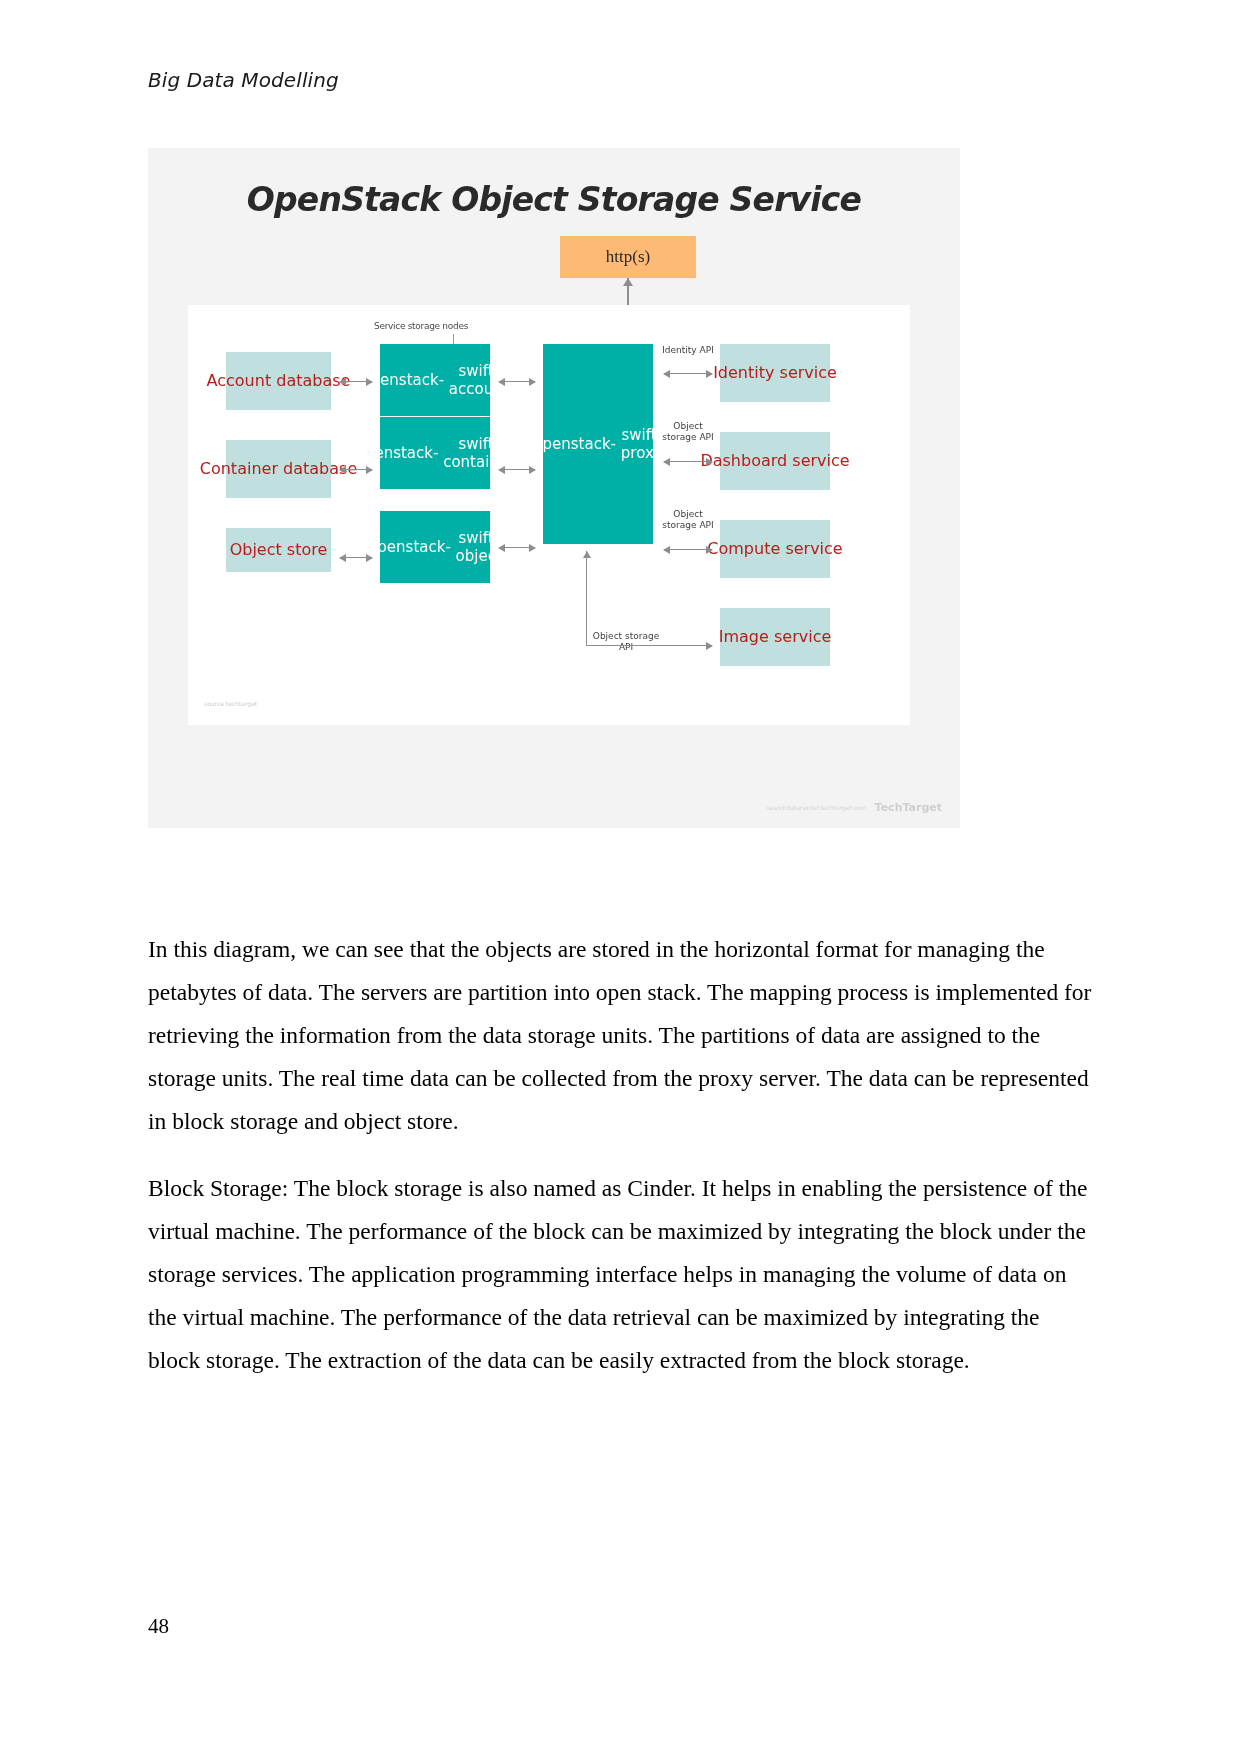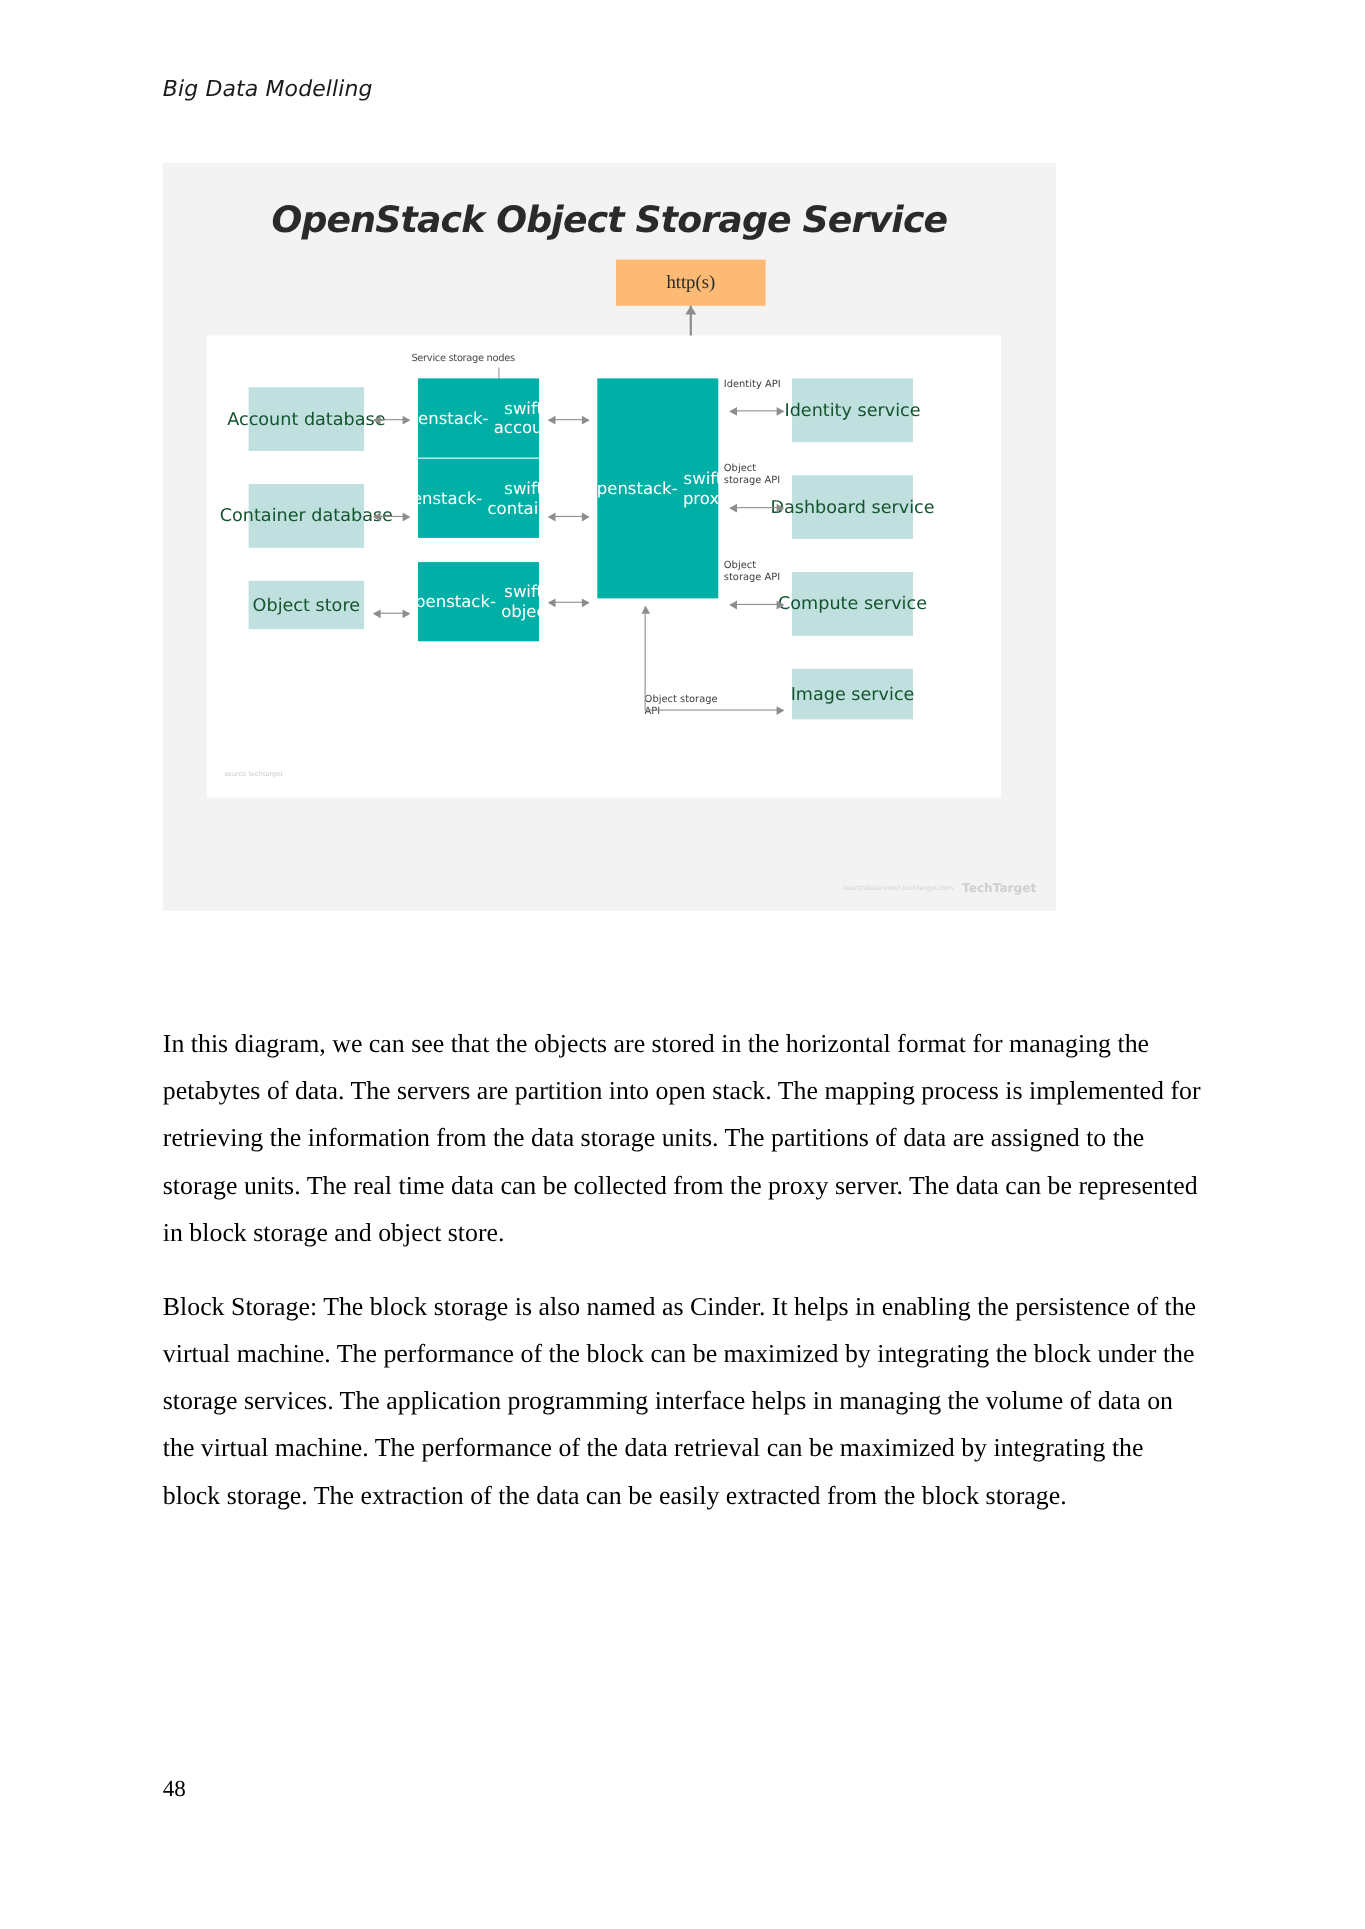--- a/index.html
+++ b/index.html
@@ -68,21 +68,21 @@
     border-top:7px solid #9b9b9b;
   }
 
   .box {
     position:absolute;
     display:flex; align-items:center; justify-content:center; text-align:center;
     font-family:"DejaVu Sans", sans-serif;
     line-height:1.22;
   }
   .box-light {
-    background:#bfe0de; color:#14532d; font-size:16px;
+    background:#bfe0de; color:#b91c1c; font-size:16px;
   }
   .box-teal {
     background:#00b0a6; color:#ffffff; font-size:15px;
   }
 
   
   .b-account   { left:38px;  top:47px;  width:105px; height:58px; }
   .b-container { left:38px;  top:135px; width:105px; height:58px; }
   .b-objstore  { left:38px;  top:223px; width:105px; height:44px; }
 
@@ -91,21 +91,21 @@
   .b-sw-container { left:192px; top:112px; width:110px; height:72px; }
   .b-sw-object    { left:192px; top:206px; width:110px; height:72px; }
 
   
   .b-proxy { left:355px; top:39px; width:110px; height:200px; font-size:15px; }
 
   
   .b-identity  { left:532px; top:39px;  width:110px; height:58px; }
   .b-dashboard { left:532px; top:127px; width:110px; height:58px; }
   .b-compute   { left:532px; top:215px; width:110px; height:58px; }
-  .b-image     { left:532px; top:303px; width:110px; height:46px; }
+  .b-image     { left:532px; top:303px; width:110px; height:58px; }
 
   
   .darrow {
     position:absolute; height:1px; background:#8d8d8d;
   }
   .darrow:before, .darrow:after{
     content:""; position:absolute; top:-3.5px;
     border-top:4px solid transparent; border-bottom:4px solid transparent;
   }
   .darrow:before{ left:-1px; border-right:7px solid #8d8d8d; }
@@ -117,21 +117,21 @@
   .a-m1 { left:311px; top:76px;  width:36px; }
   .a-m2 { left:311px; top:164px; width:36px; }
   .a-m3 { left:311px; top:242px; width:36px; }
   .a-r1 { left:476px; top:68px;  width:48px; }
   .a-r2 { left:476px; top:156px; width:48px; }
   .a-r3 { left:476px; top:244px; width:48px; }
 
   .apilbl {
     position:absolute;
     font-family:"DejaVu Sans", sans-serif; font-size:9px; color:#3f3f3f;
-    line-height:1.25; width:60px;
+    text-align:center; line-height:1.25; width:60px;
   }
   .api1 { left:470px; top:40px; }
   .api2 { left:470px; top:116px; }
   .api3 { left:470px; top:204px; }
   .api4 { left:398px; top:326px; width:80px; }
 
   
   .elbow-v { position:absolute; left:398px; top:246px; width:1px; height:94px; background:#8d8d8d; }
   .elbow-v:before{
     content:""; position:absolute; left:-3.5px; top:0;

